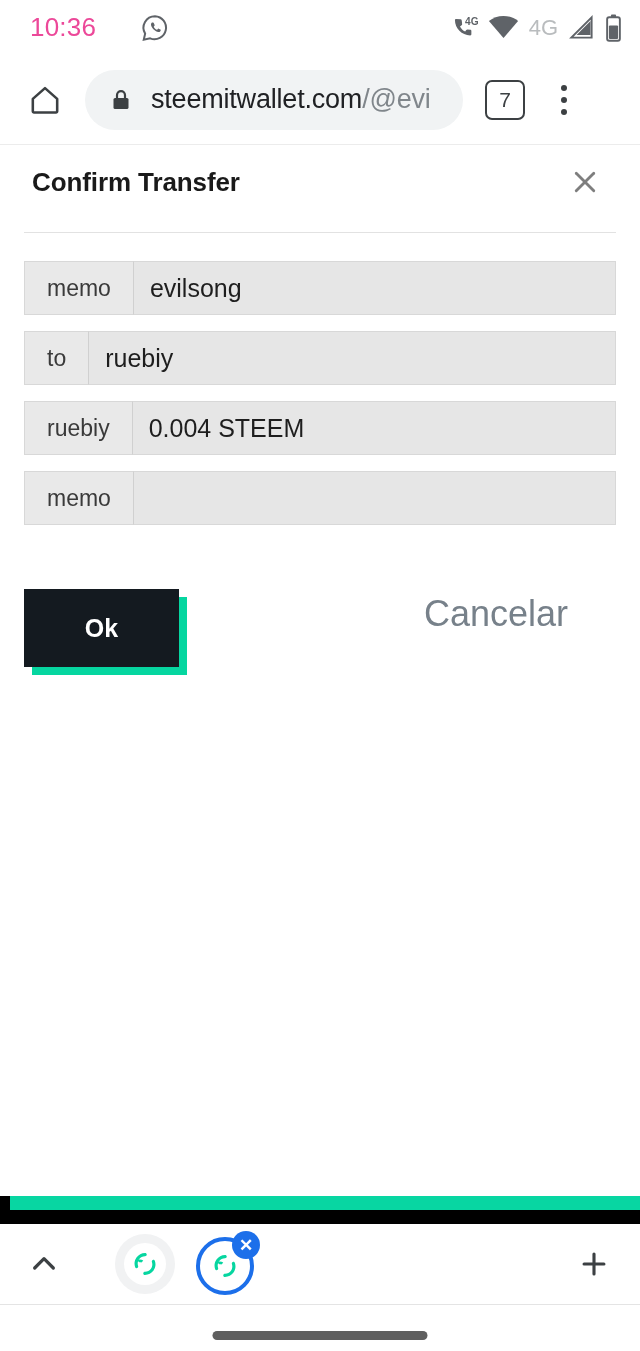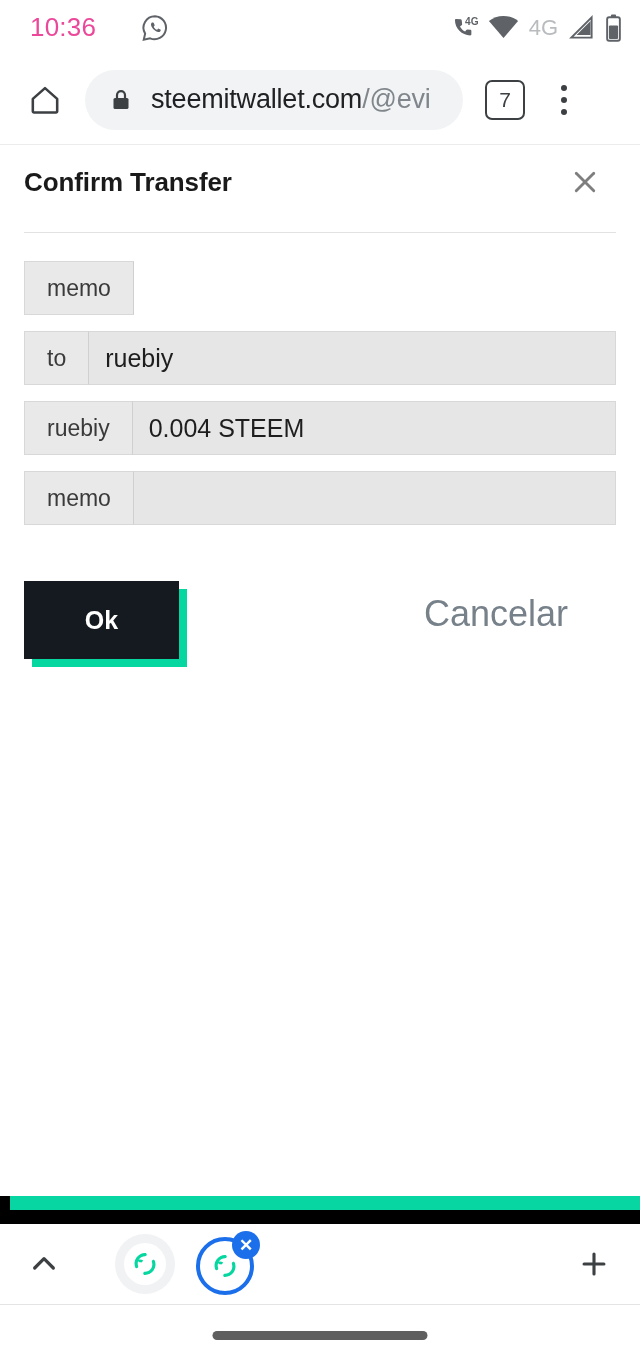--- a/index.html
+++ b/index.html
@@ -115,21 +115,21 @@
     height: 1050px;
     background: #ffffff;
   }
   .dialog-head {
     position: relative;
     height: 74px;
     display: flex;
     align-items: center;
   }
   .dialog-title {
-    margin-left: 24px;
+    margin-left: 32px;
     font-size: 26px;
     font-weight: bold;
     color: #1a1a1a;
     letter-spacing: -0.1px;
   }
   .close-x {
     position: absolute;
     right: 38px;
     top: 20px;
     width: 34px; height: 34px;
@@ -176,21 +176,21 @@
   }
 
   
   .actions {
     position: relative;
     margin-top: 48px;
     height: 90px;
   }
   .ok-wrap {
     position: absolute;
-    left: 24px; top: 8px;
+    left: 24px; top: 16px;
     width: 155px; height: 67px;
   }
   .ok-shadow {
     position: absolute;
     left: 8px; top: 8px;
     width: 155px; height: 78px;
     background: #06d6a0;
   }
   .ok-btn {
     position: absolute;
@@ -390,20 +390,21 @@
         <line x1="5" y1="5" x2="19" y2="19"></line>
         <line x1="19" y1="5" x2="5" y2="19"></line>
       </svg>
     </div>
   </div>
   <div class="divider"></div>
 
   <div class="fields">
     <div class="field-row">
       <div class="field-label">memo</div>
+      <div class="field-value">evilsong</div>
     </div>
     <div class="field-row">
       <div class="field-label">to</div>
       <div class="field-value">ruebiy</div>
     </div>
     <div class="field-row">
       <div class="field-label">ruebiy</div>
       <div class="field-value">0.004 STEEM</div>
     </div>
     <div class="field-row">

